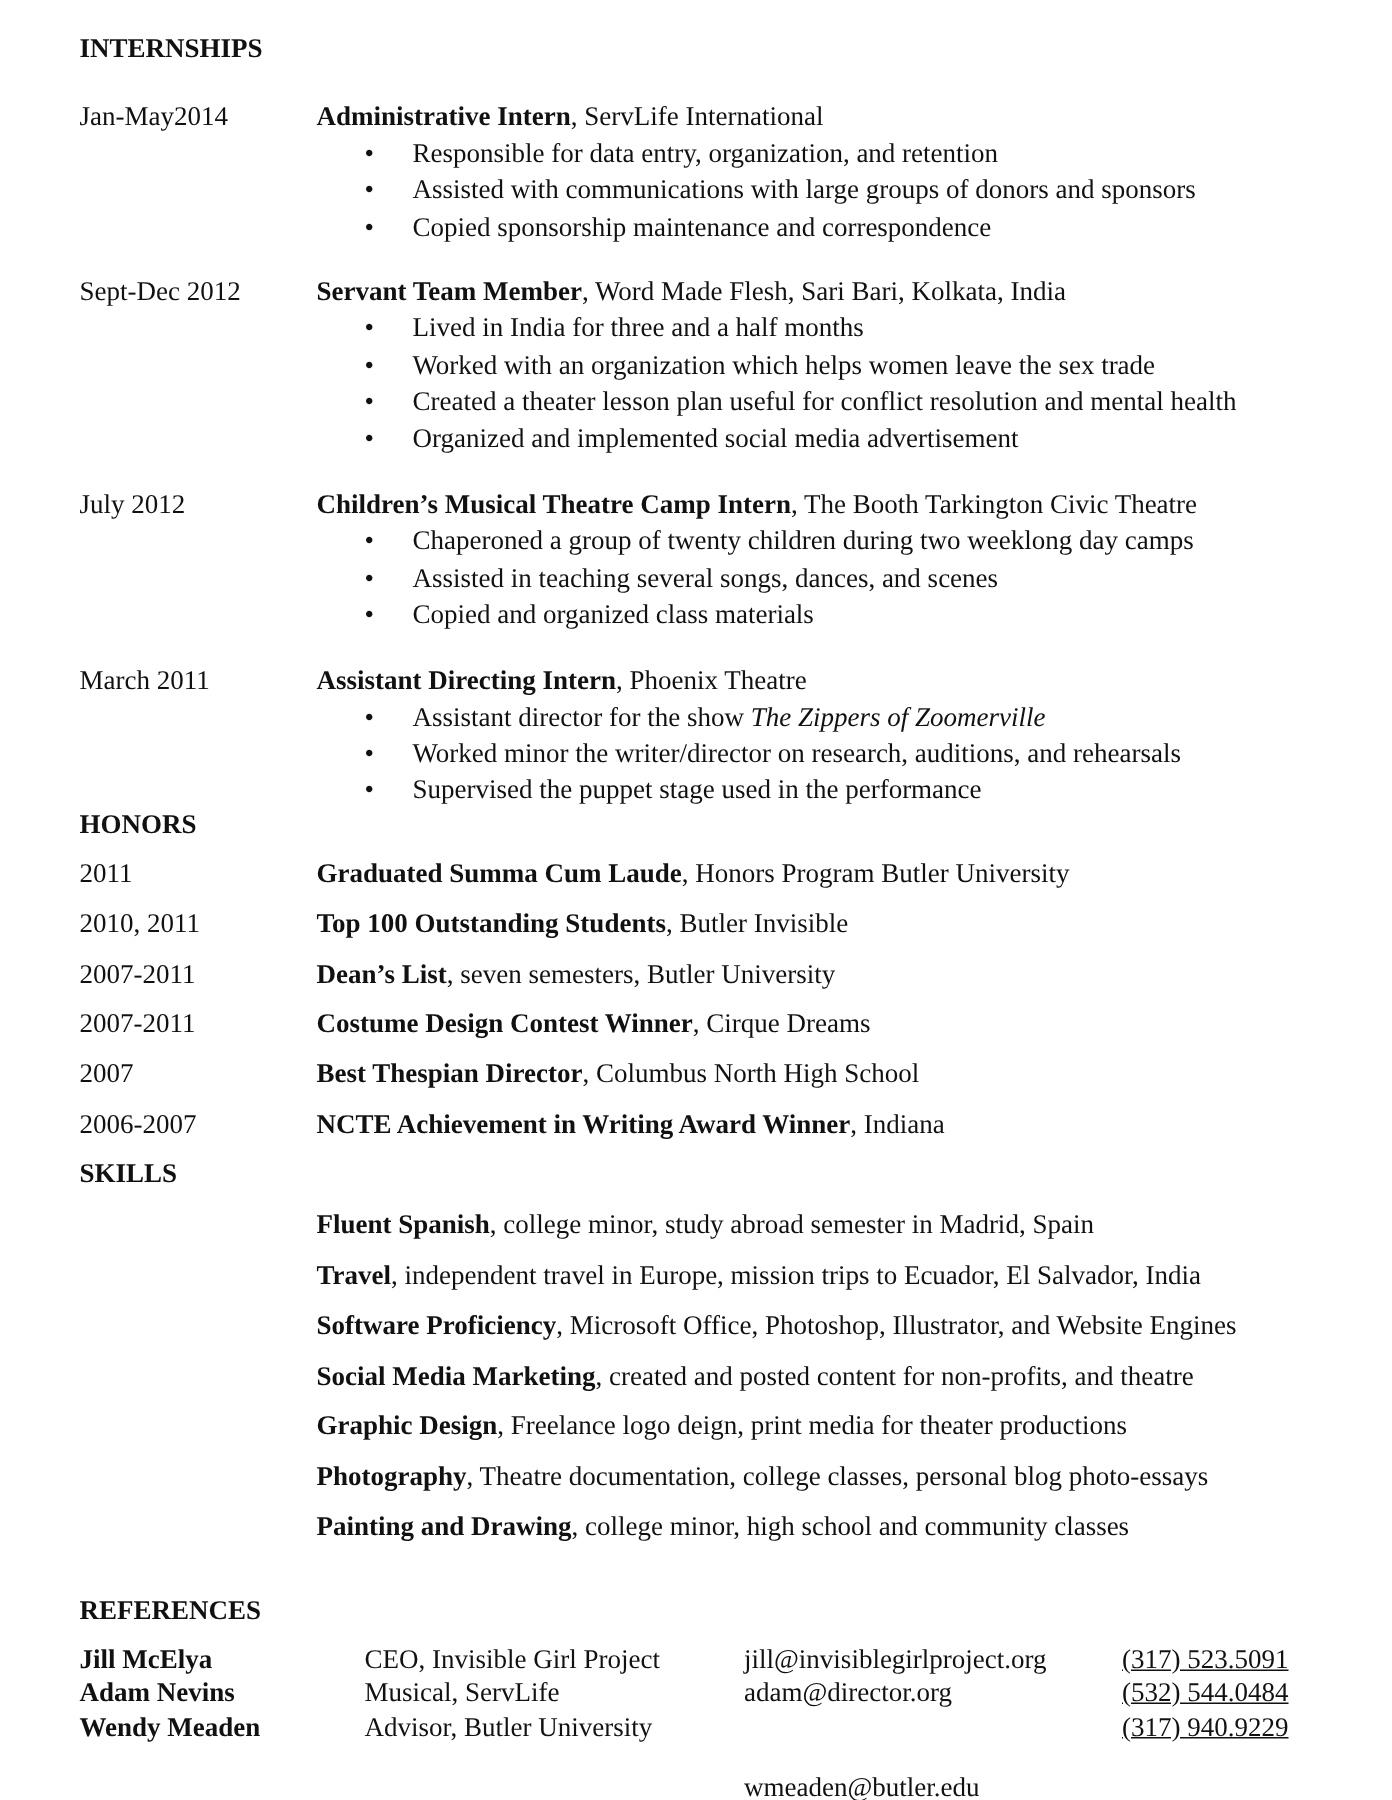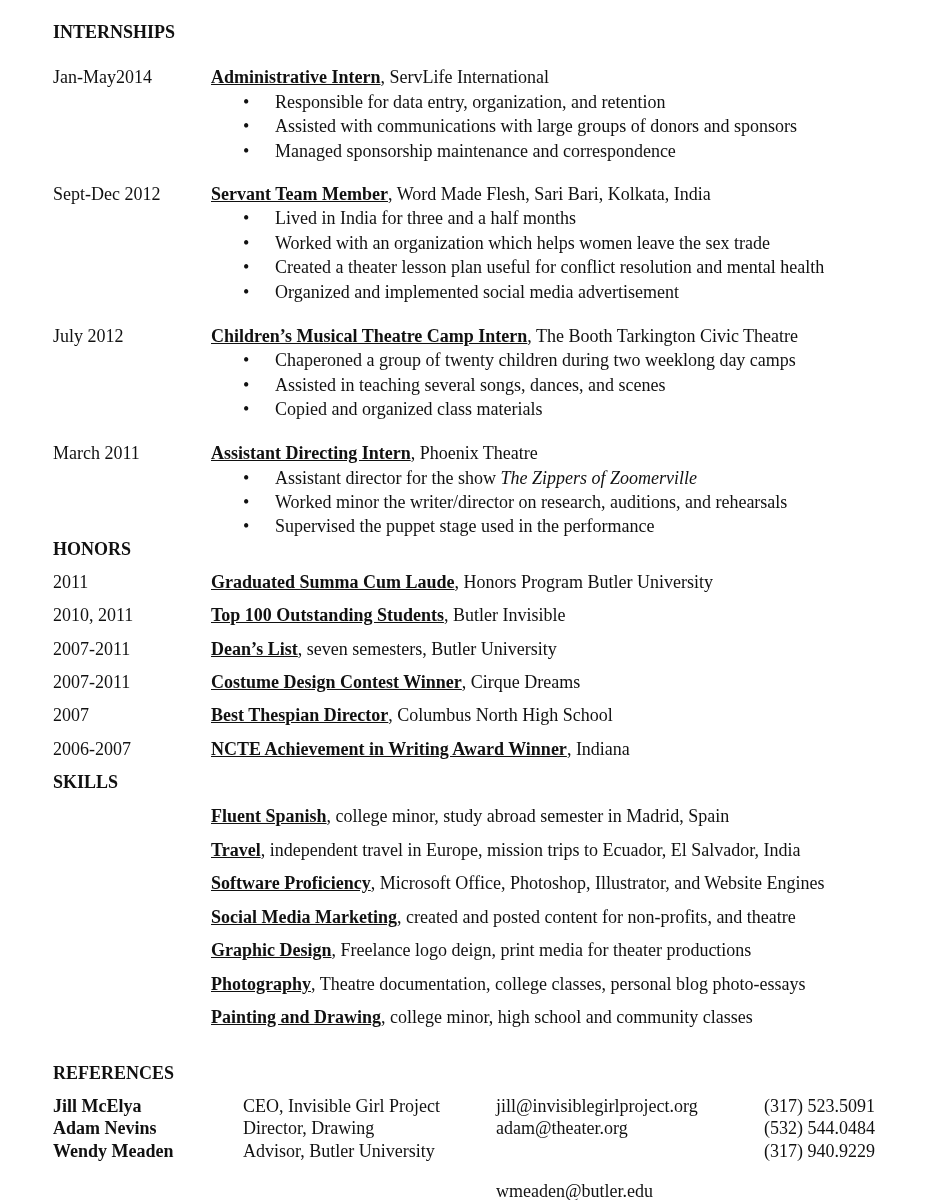--- a/index.html
+++ b/index.html
@@ -5,42 +5,42 @@
   html, body { margin: 0; padding: 0; background: #ffffff; }
   body {
     width: 928px; height: 1200px; position: relative; overflow: hidden;
     font-family: "Liberation Serif", "DejaVu Serif", serif;
     color: #111111; font-size: 18px;
   }
   .abs { position: absolute; white-space: nowrap; }
   .heading { font-weight: bold; font-size: 18px; left: 53px; }
   .date { left: 53px; }
   .content { left: 211px; }
-  .bold { font-weight: bold; text-decoration: underline; }
+  .bold { font-weight: bold; }
   .bullet { left: 243px; }
   .btext { left: 275px; }
   .ref-name { left: 53px; font-weight: bold; }
   .ref-title { left: 243px; }
   .ref-email { left: 496px; }
-  .ref-phone { left: 764px; }
+  .ref-phone { left: 748px; text-decoration: underline; }
   i { }
 </style>
 </head>
 <body>
 
 <div class="abs heading" style="top:22px">INTERNSHIPS</div>
 
 <div class="abs date" style="top:67px">Jan-May2014</div>
 <div class="abs content" style="top:67px"><span class="bold">Administrative Intern</span><span>, ServLife International</span></div>
 <div class="abs bullet" style="top:92px">•</div>
 <div class="abs btext" style="top:92px">Responsible for data entry, organization, and retention</div>
 <div class="abs bullet" style="top:116px">•</div>
 <div class="abs btext" style="top:116px">Assisted with communications with large groups of donors and sponsors</div>
 <div class="abs bullet" style="top:141px">•</div>
-<div class="abs btext" style="top:141px">Managed sponsorship maintenance and correspondence</div>
+<div class="abs btext" style="top:141px">Copied sponsorship maintenance and correspondence</div>
 
 <div class="abs date" style="top:184px">Sept-Dec 2012</div>
 <div class="abs content" style="top:184px"><span class="bold">Servant Team Member</span><span>, Word Made Flesh, Sari Bari, Kolkata, India</span></div>
 <div class="abs bullet" style="top:208px">•</div>
 <div class="abs btext" style="top:208px">Lived in India for three and a half months</div>
 <div class="abs bullet" style="top:233px">•</div>
 <div class="abs btext" style="top:233px">Worked with an organization which helps women leave the sex trade</div>
 <div class="abs bullet" style="top:257px">•</div>
 <div class="abs btext" style="top:257px">Created a theater lesson plan useful for conflict resolution and mental health</div>
 <div class="abs bullet" style="top:282px">•</div>
@@ -95,20 +95,20 @@
 <div class="abs content" style="top:1007px"><span class="bold">Painting and Drawing</span><span>, college minor, high school and community classes</span></div>
 
 <div class="abs heading" style="top:1063px">REFERENCES</div>
 
 <div class="abs ref-name" style="top:1096px">Jill McElya</div>
 <div class="abs ref-title" style="top:1096px">CEO, Invisible Girl Project</div>
 <div class="abs ref-email" style="top:1096px">jill@invisiblegirlproject.org</div>
 <div class="abs ref-phone" style="top:1096px">(317) 523.5091</div>
 
 <div class="abs ref-name" style="top:1118px">Adam Nevins</div>
-<div class="abs ref-title" style="top:1118px">Director, Drawing</div>
-<div class="abs ref-email" style="top:1118px">adam@theater.org</div>
+<div class="abs ref-title" style="top:1118px">Musical, ServLife</div>
+<div class="abs ref-email" style="top:1118px">adam@director.org</div>
 <div class="abs ref-phone" style="top:1118px">(532) 544.0484</div>
 
 <div class="abs ref-name" style="top:1141px">Wendy Meaden</div>
 <div class="abs ref-title" style="top:1141px">Advisor, Butler University</div>
 <div class="abs ref-email" style="top:1181px">wmeaden@butler.edu</div>
 <div class="abs ref-phone" style="top:1141px">(317) 940.9229</div>
 
 </body></html>

